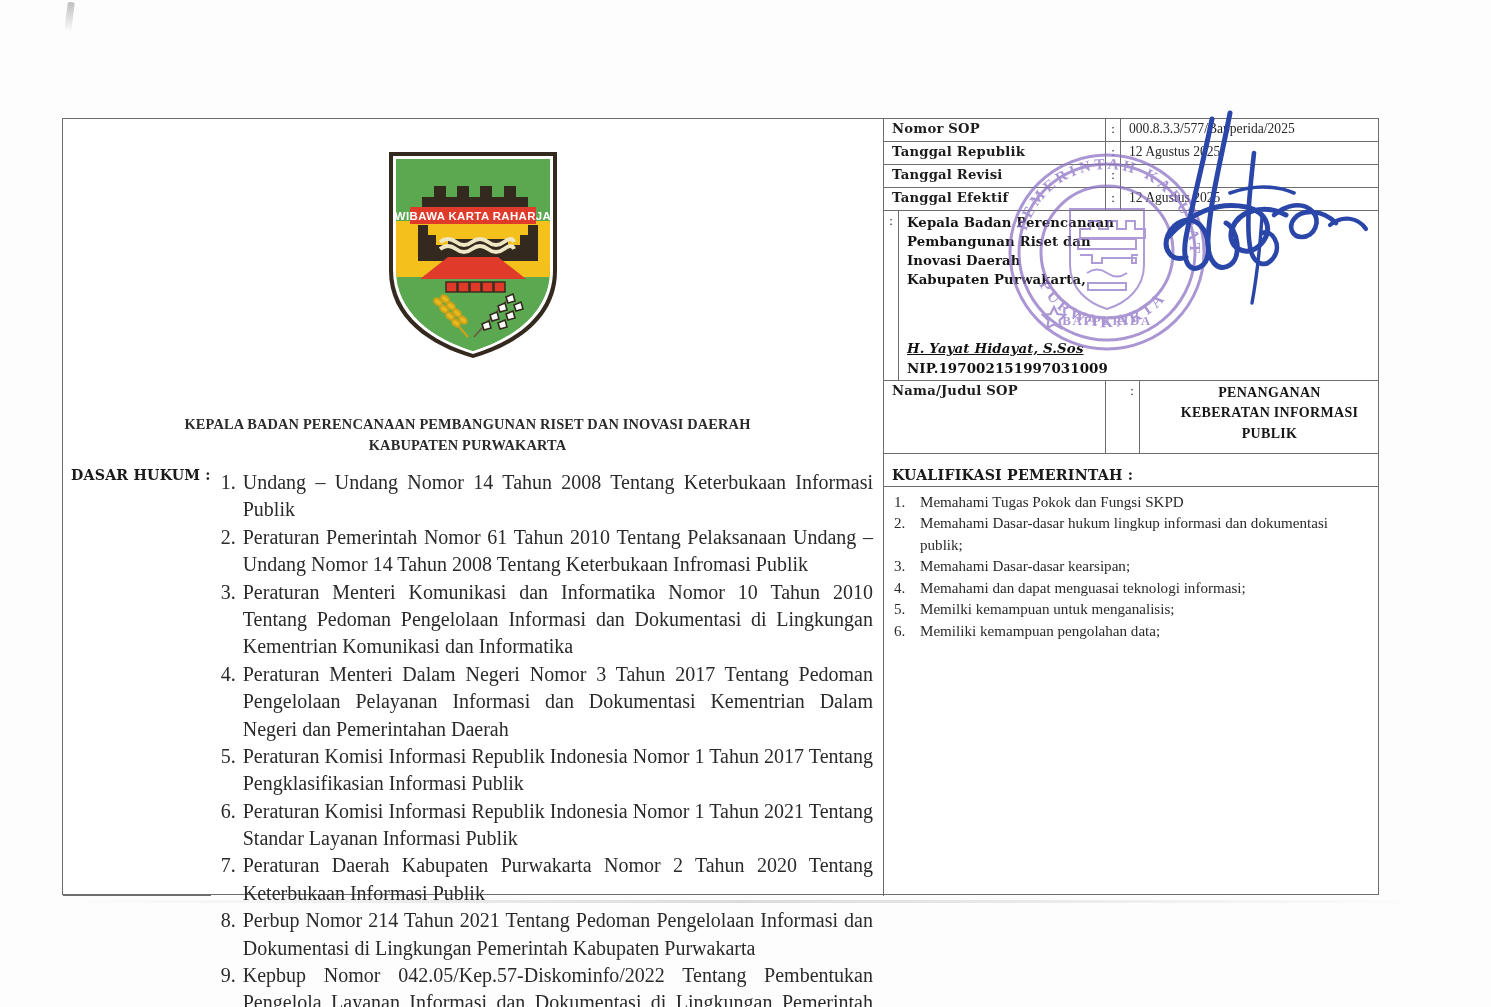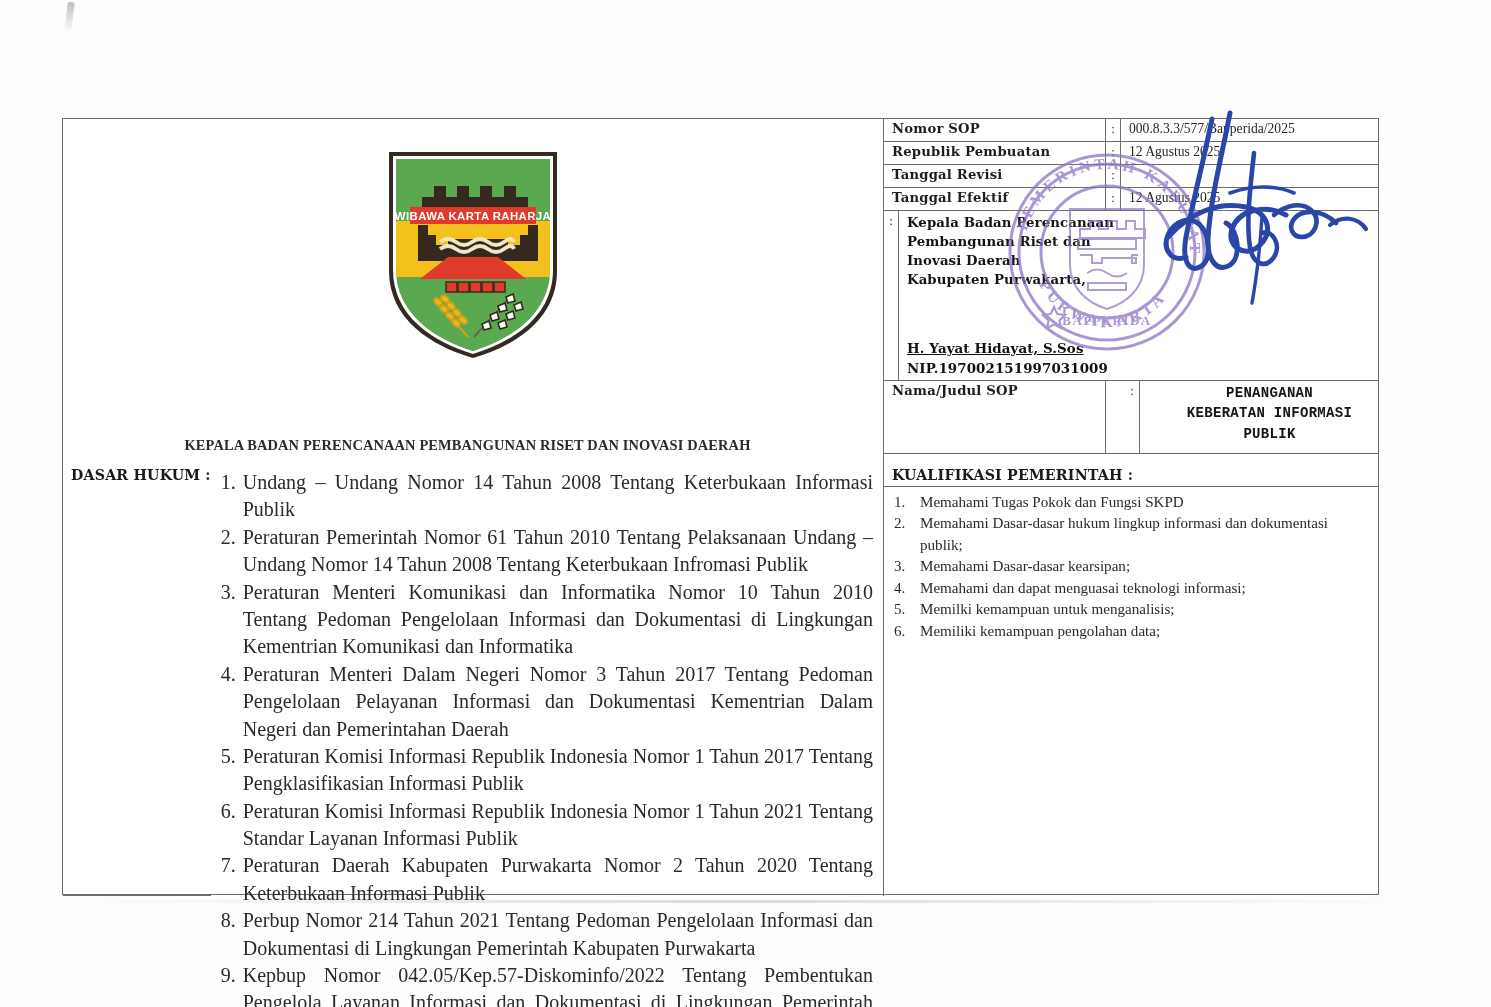--- a/index.html
+++ b/index.html
@@ -113,37 +113,38 @@
   }
   .signer-name {
     position: absolute;
     left: 8px; bottom: 22px;
     font-family: "DejaVu Serif", serif;
     font-weight: bold;
     font-size: 13.4px;
     text-decoration: underline;
     color: #111;
     white-space: nowrap;
+    font-style: italic;
   }
   .signer-nip {
     position: absolute;
     left: 8px; bottom: 2px;
     font-family: "DejaVu Serif", serif;
     font-weight: bold;
     font-size: 13.4px;
     color: #111;
     white-space: nowrap;
   }
 
   .meta-row.sopname { min-height: 73px; gap: 19px; }
   .sop-title-value {
     flex: 1;
     padding: 2px 6px 2px 8px;
     text-align: center;
-    font-family: Liberation Mono, monospace;
+    font-family: Liberation Serif, serif;
     font-weight: bold;
     font-size: 14px;
     line-height: 1.45;
     color: #151515;
     letter-spacing: .3px;
   }
 
   
   .overlay { position: absolute; inset: 0; pointer-events: none; }
   .stamp { position: absolute; left: 108px; top: 18px; opacity: .72; }
@@ -280,33 +281,34 @@
               <path d="M98 179 l7 -3 l2 7 l-7 2 z"></path>
               <path d="M130 160 l7 -3 l2 7 l-7 2 z"></path>
               <path d="M122 169 l7 -3 l2 7 l-7 2 z"></path>
               <path d="M114 178 l7 -3 l2 7 l-7 2 z"></path>
             </g>
           </g>
         </svg>
 
         <div class="org-title">
           <div>KEPALA BADAN PERENCANAAN PEMBANGUNAN RISET DAN INOVASI DAERAH</div>
+          <div>KABUPATEN PURWAKARTA</div>
         </div>
       </div>
 
       <div class="meta-cell">
 
         <div class="meta-row">
           <div class="meta-label">Nomor SOP</div>
           <div class="meta-colon">:</div>
           <div class="meta-value">000.8.3.3/577/Bapperida/2025</div>
         </div>
 
         <div class="meta-row">
-          <div class="meta-label">Republik Pembuatan</div>
+          <div class="meta-label">Tanggal Republik</div>
           <div class="meta-colon">:</div>
           <div class="meta-value">12 Agustus 2025</div>
         </div>
 
         <div class="meta-row">
           <div class="meta-label">Tanggal Revisi</div>
           <div class="meta-colon">:</div>
           <div class="meta-value"></div>
         </div>
 

